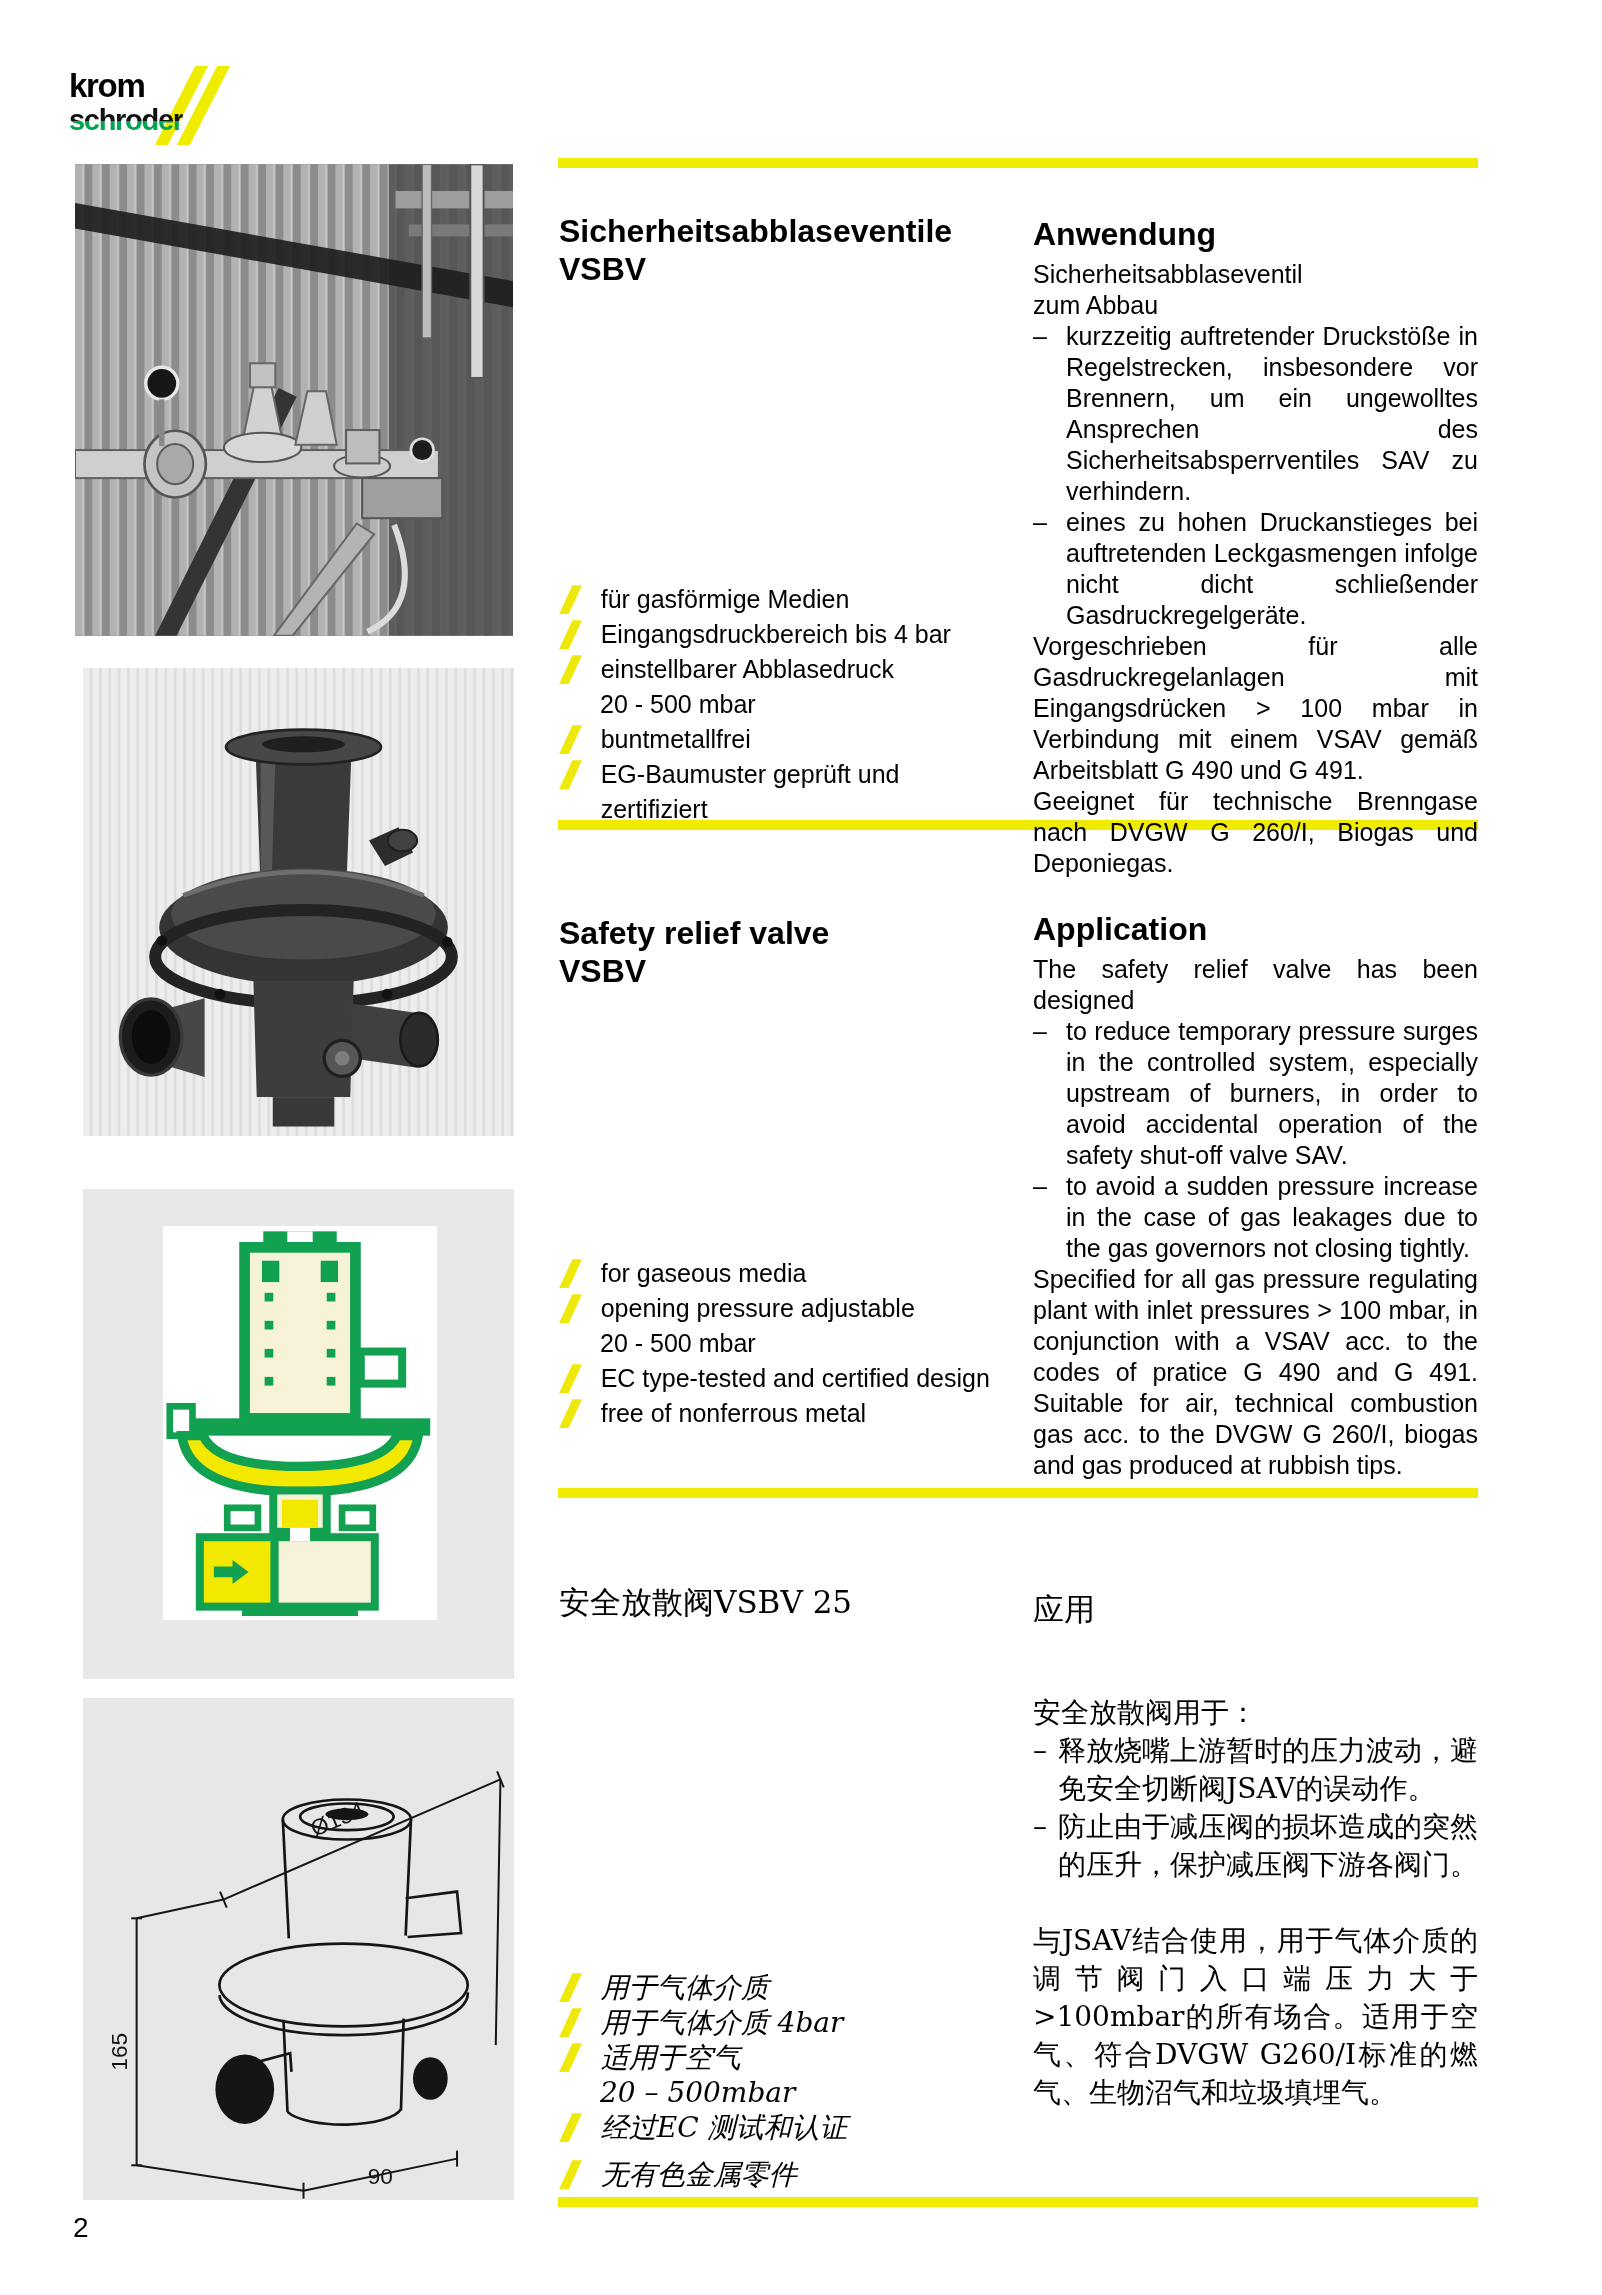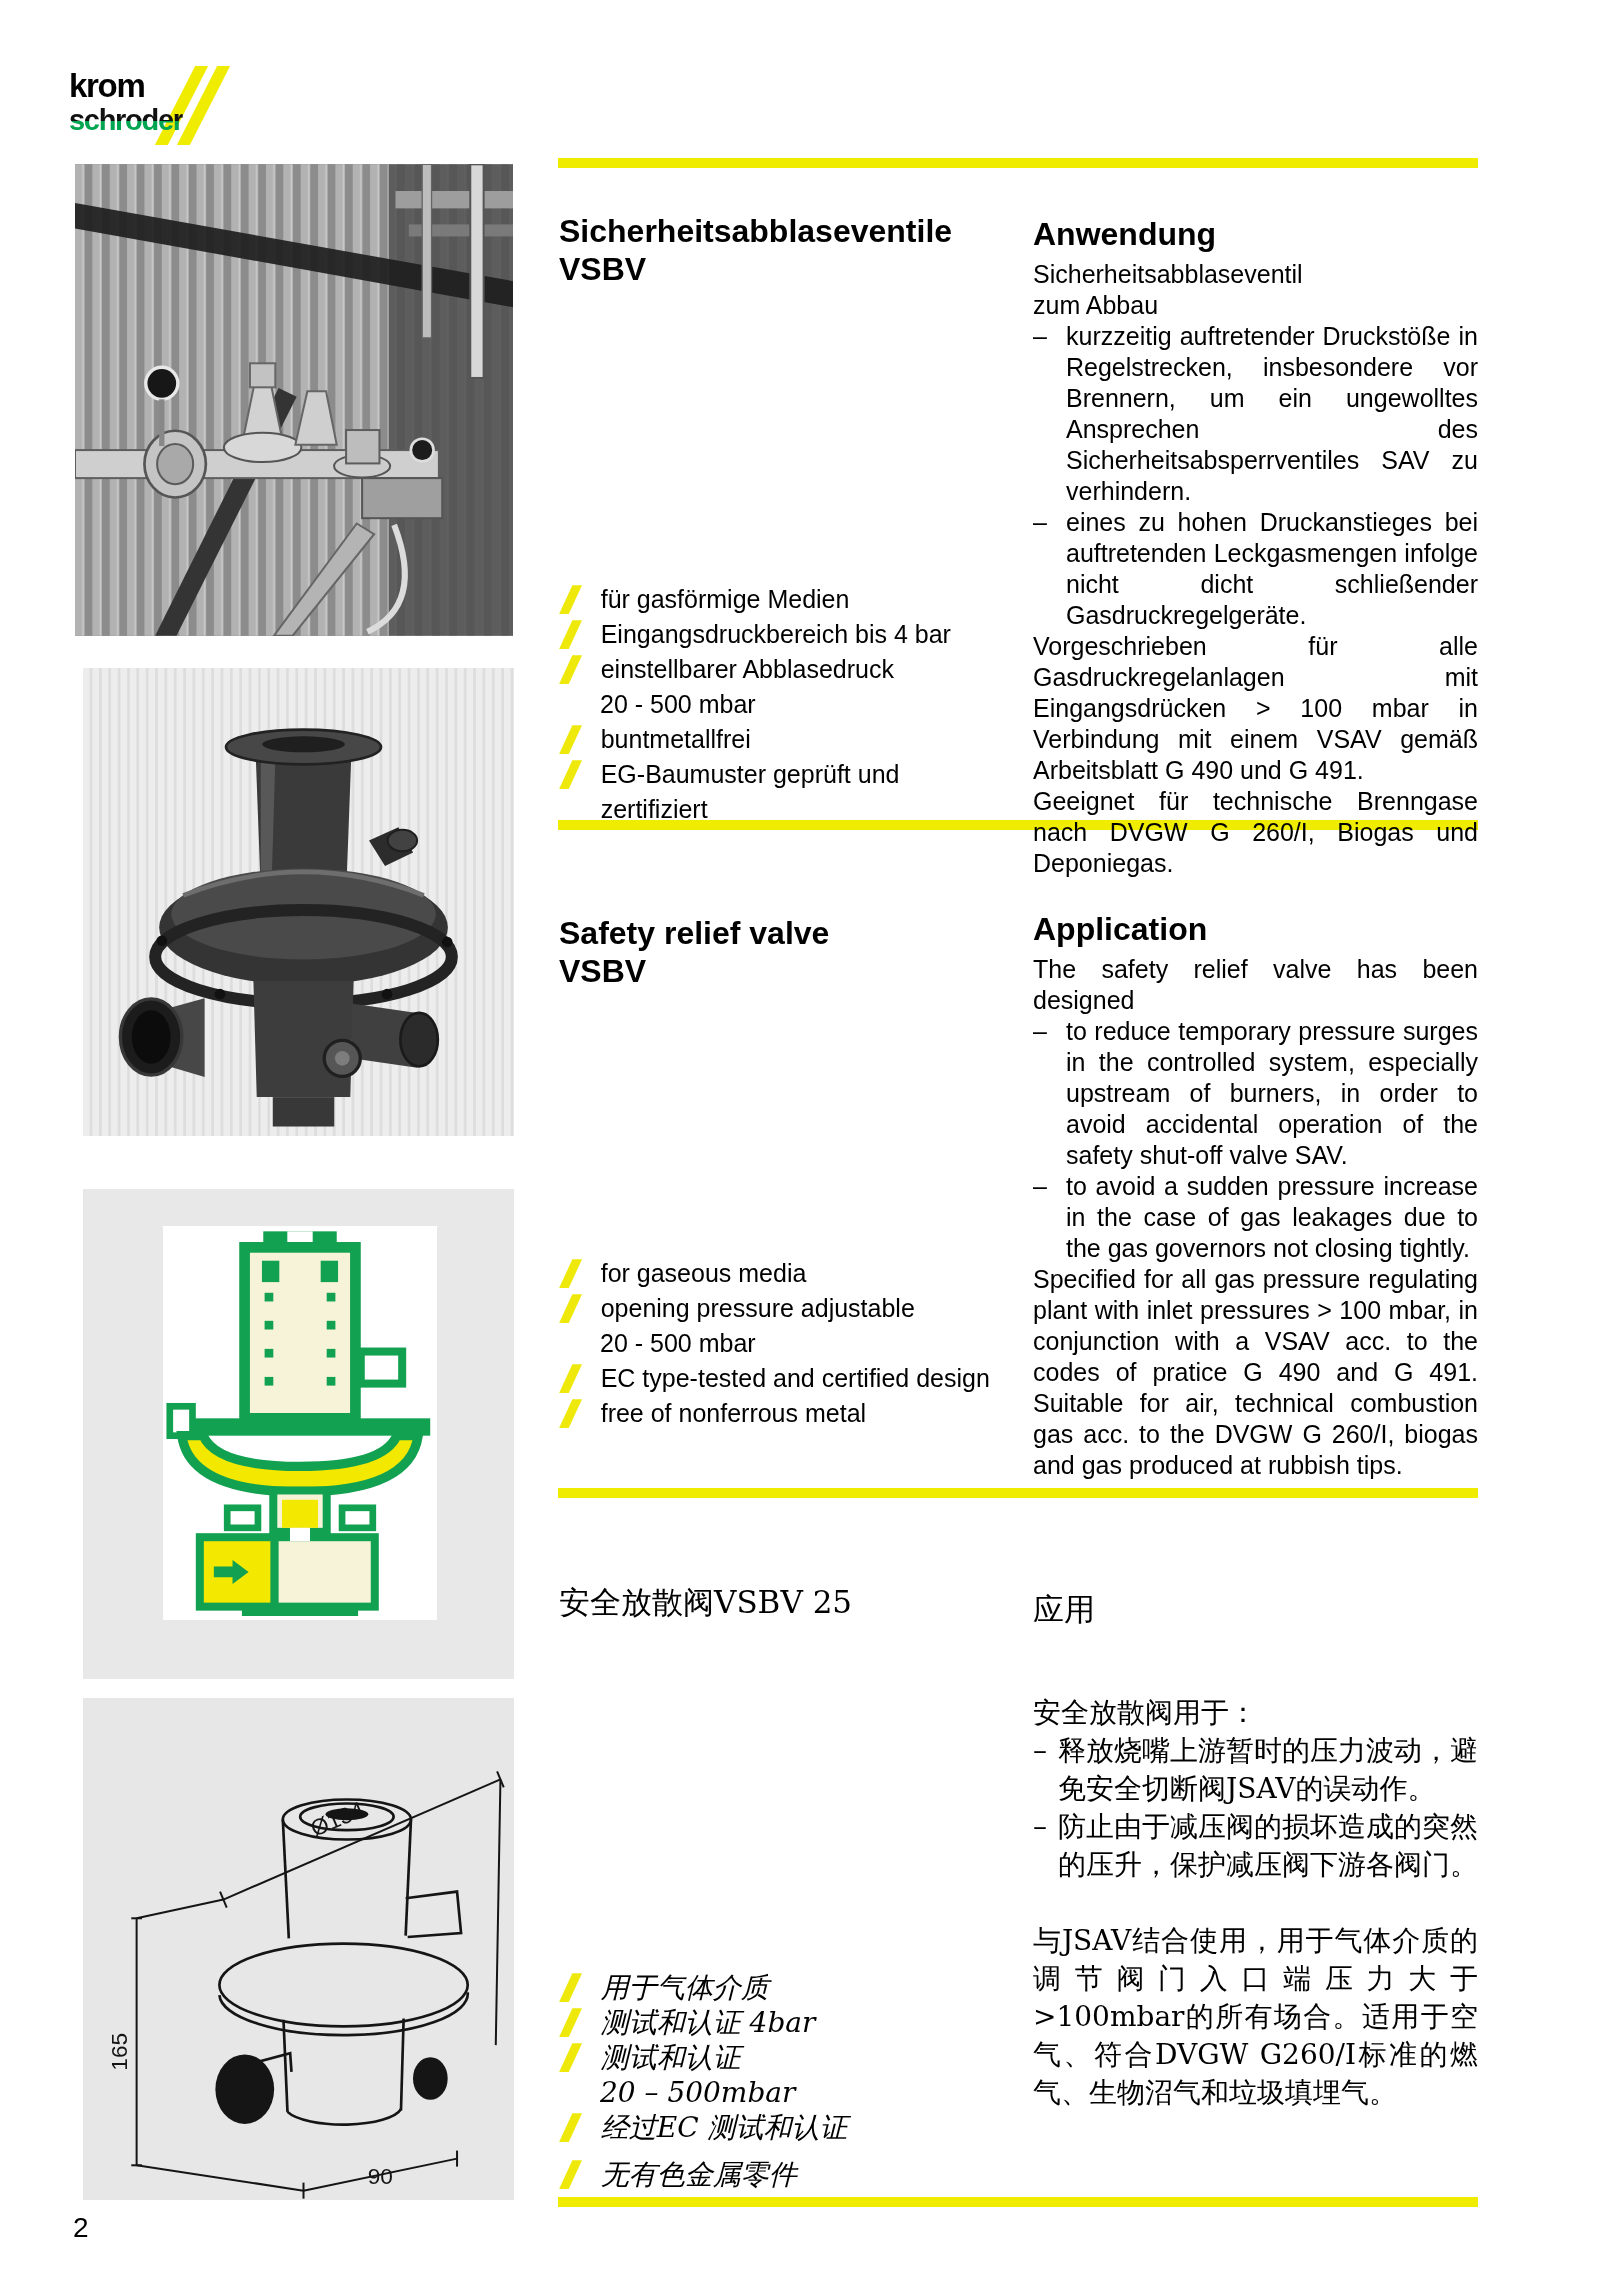--- a/index.html
+++ b/index.html
@@ -308,25 +308,25 @@
 
   <div class="mid-col zh zh-h1" style="top:1584px">安全放散阀VSBV 25</div>
 
   <div class="features" style="top:1970px">
     <div class="feat zh zh-feat">
       <span class="marker"></span>
       <span>用于气体介质</span>
       </div>
     <div class="feat zh zh-feat">
       <span class="marker"></span>
-      <span>测试和认证 4bar</span>
+      <span>用于气体介质 4bar</span>
       </div>
     <div class="feat zh zh-feat">
       <span class="marker"></span>
-      <span>测试和认证</span>
+      <span>适用于空气</span>
       </div>
     <div class="cont zh zh-feat">20 – 500mbar</div>
     <div class="feat zh zh-feat">
       <span class="marker"></span>
       <span>经过EC 测试和认证</span>
       </div>
     <div class="feat zh zh-feat" style="margin-top:12px">
       <span class="marker"></span>
       <span>无有色金属零件</span>
       </div>

